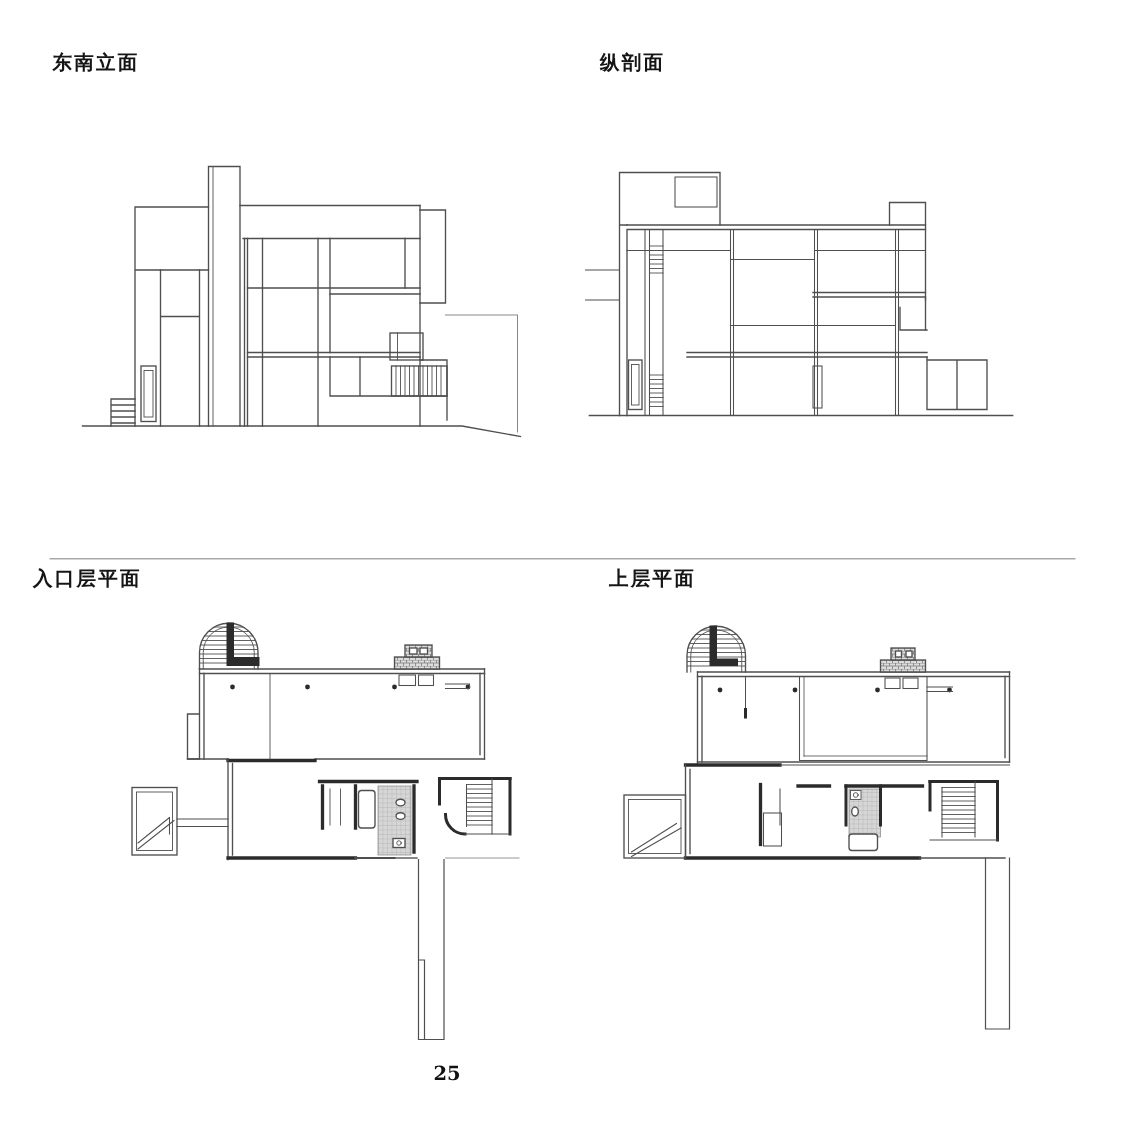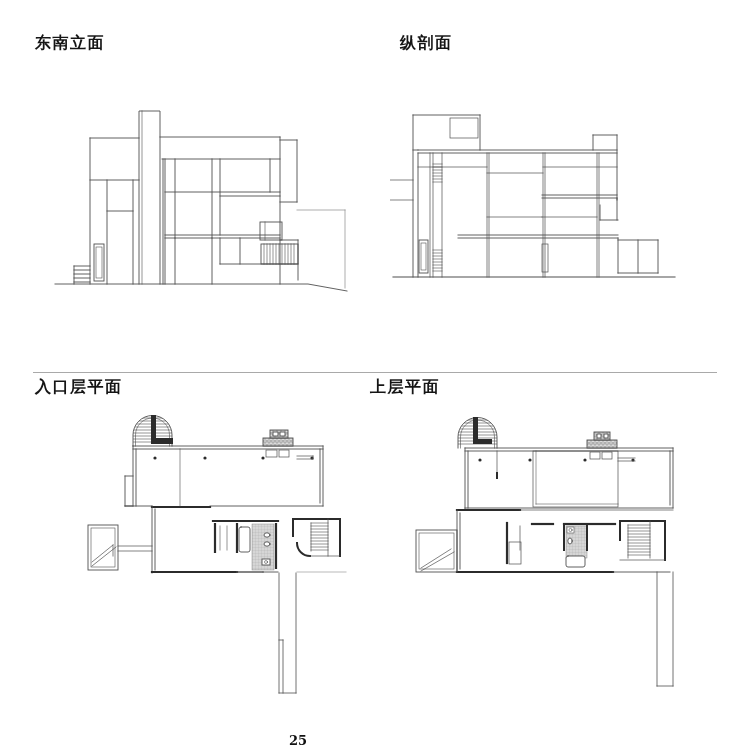--- a/index.html
+++ b/index.html
@@ -1,38 +1,38 @@
 <!DOCTYPE html>
 <html><head>
 <meta charset="utf-8">
 <style>
   html,body{margin:0;padding:0;}
   body{
     width:750px;height:750px;background:#ffffff;position:relative;
     font-family:"DejaVu Sans","Liberation Sans",sans-serif;overflow:hidden;
   }
   .fig-label{
-    position:absolute;font-size:16px;font-weight:bold;color:#151515;
+    position:absolute;font-size:13px;font-weight:bold;color:#151515;
     letter-spacing:1.5px;white-space:nowrap;
   }
   .drawing{position:absolute;}
   .rule{position:absolute;top:372px;left:33px;width:684px;height:1px;background:#a9a9a9;}
   .page-num{
     position:absolute;top:709px;left:0;width:596px;text-align:center;
     font-family:"DejaVu Serif","Liberation Serif",serif;font-weight:bold;
-    font-size:13px;color:#111;margin-top:24px;
+    font-size:13px;color:#111;
   }
 </style>
 </head>
 <body>
 
 <span class="fig-label" style="left:35px;top:33px">东南立面</span>
 <span class="fig-label" style="left:400px;top:33px">纵剖面</span>
-<span class="fig-label" style="left:35px;top:377px">入口层平面</span>
-<span class="fig-label" style="left:370px;top:377px">上层平面</span>
+<span class="fig-label" style="left:22px;top:377px">入口层平面</span>
+<span class="fig-label" style="left:406px;top:377px">上层平面</span>
 
 <div class="rule"></div>
 
 <svg class="drawing" style="left:50px;top:92px" width="300" height="200" viewBox="0 0 300 200">
   <g fill="none" stroke="#4f4f4f" stroke-width="0.9" stroke-linecap="square">
 
     <path d="M5 192 H258 L297 199"></path>
 
     <g>
       <path d="M24 174 H40 M24 178 H40 M24 182 H40 M24 186 H40 M24 190 H40 M24 174 V192"></path>

